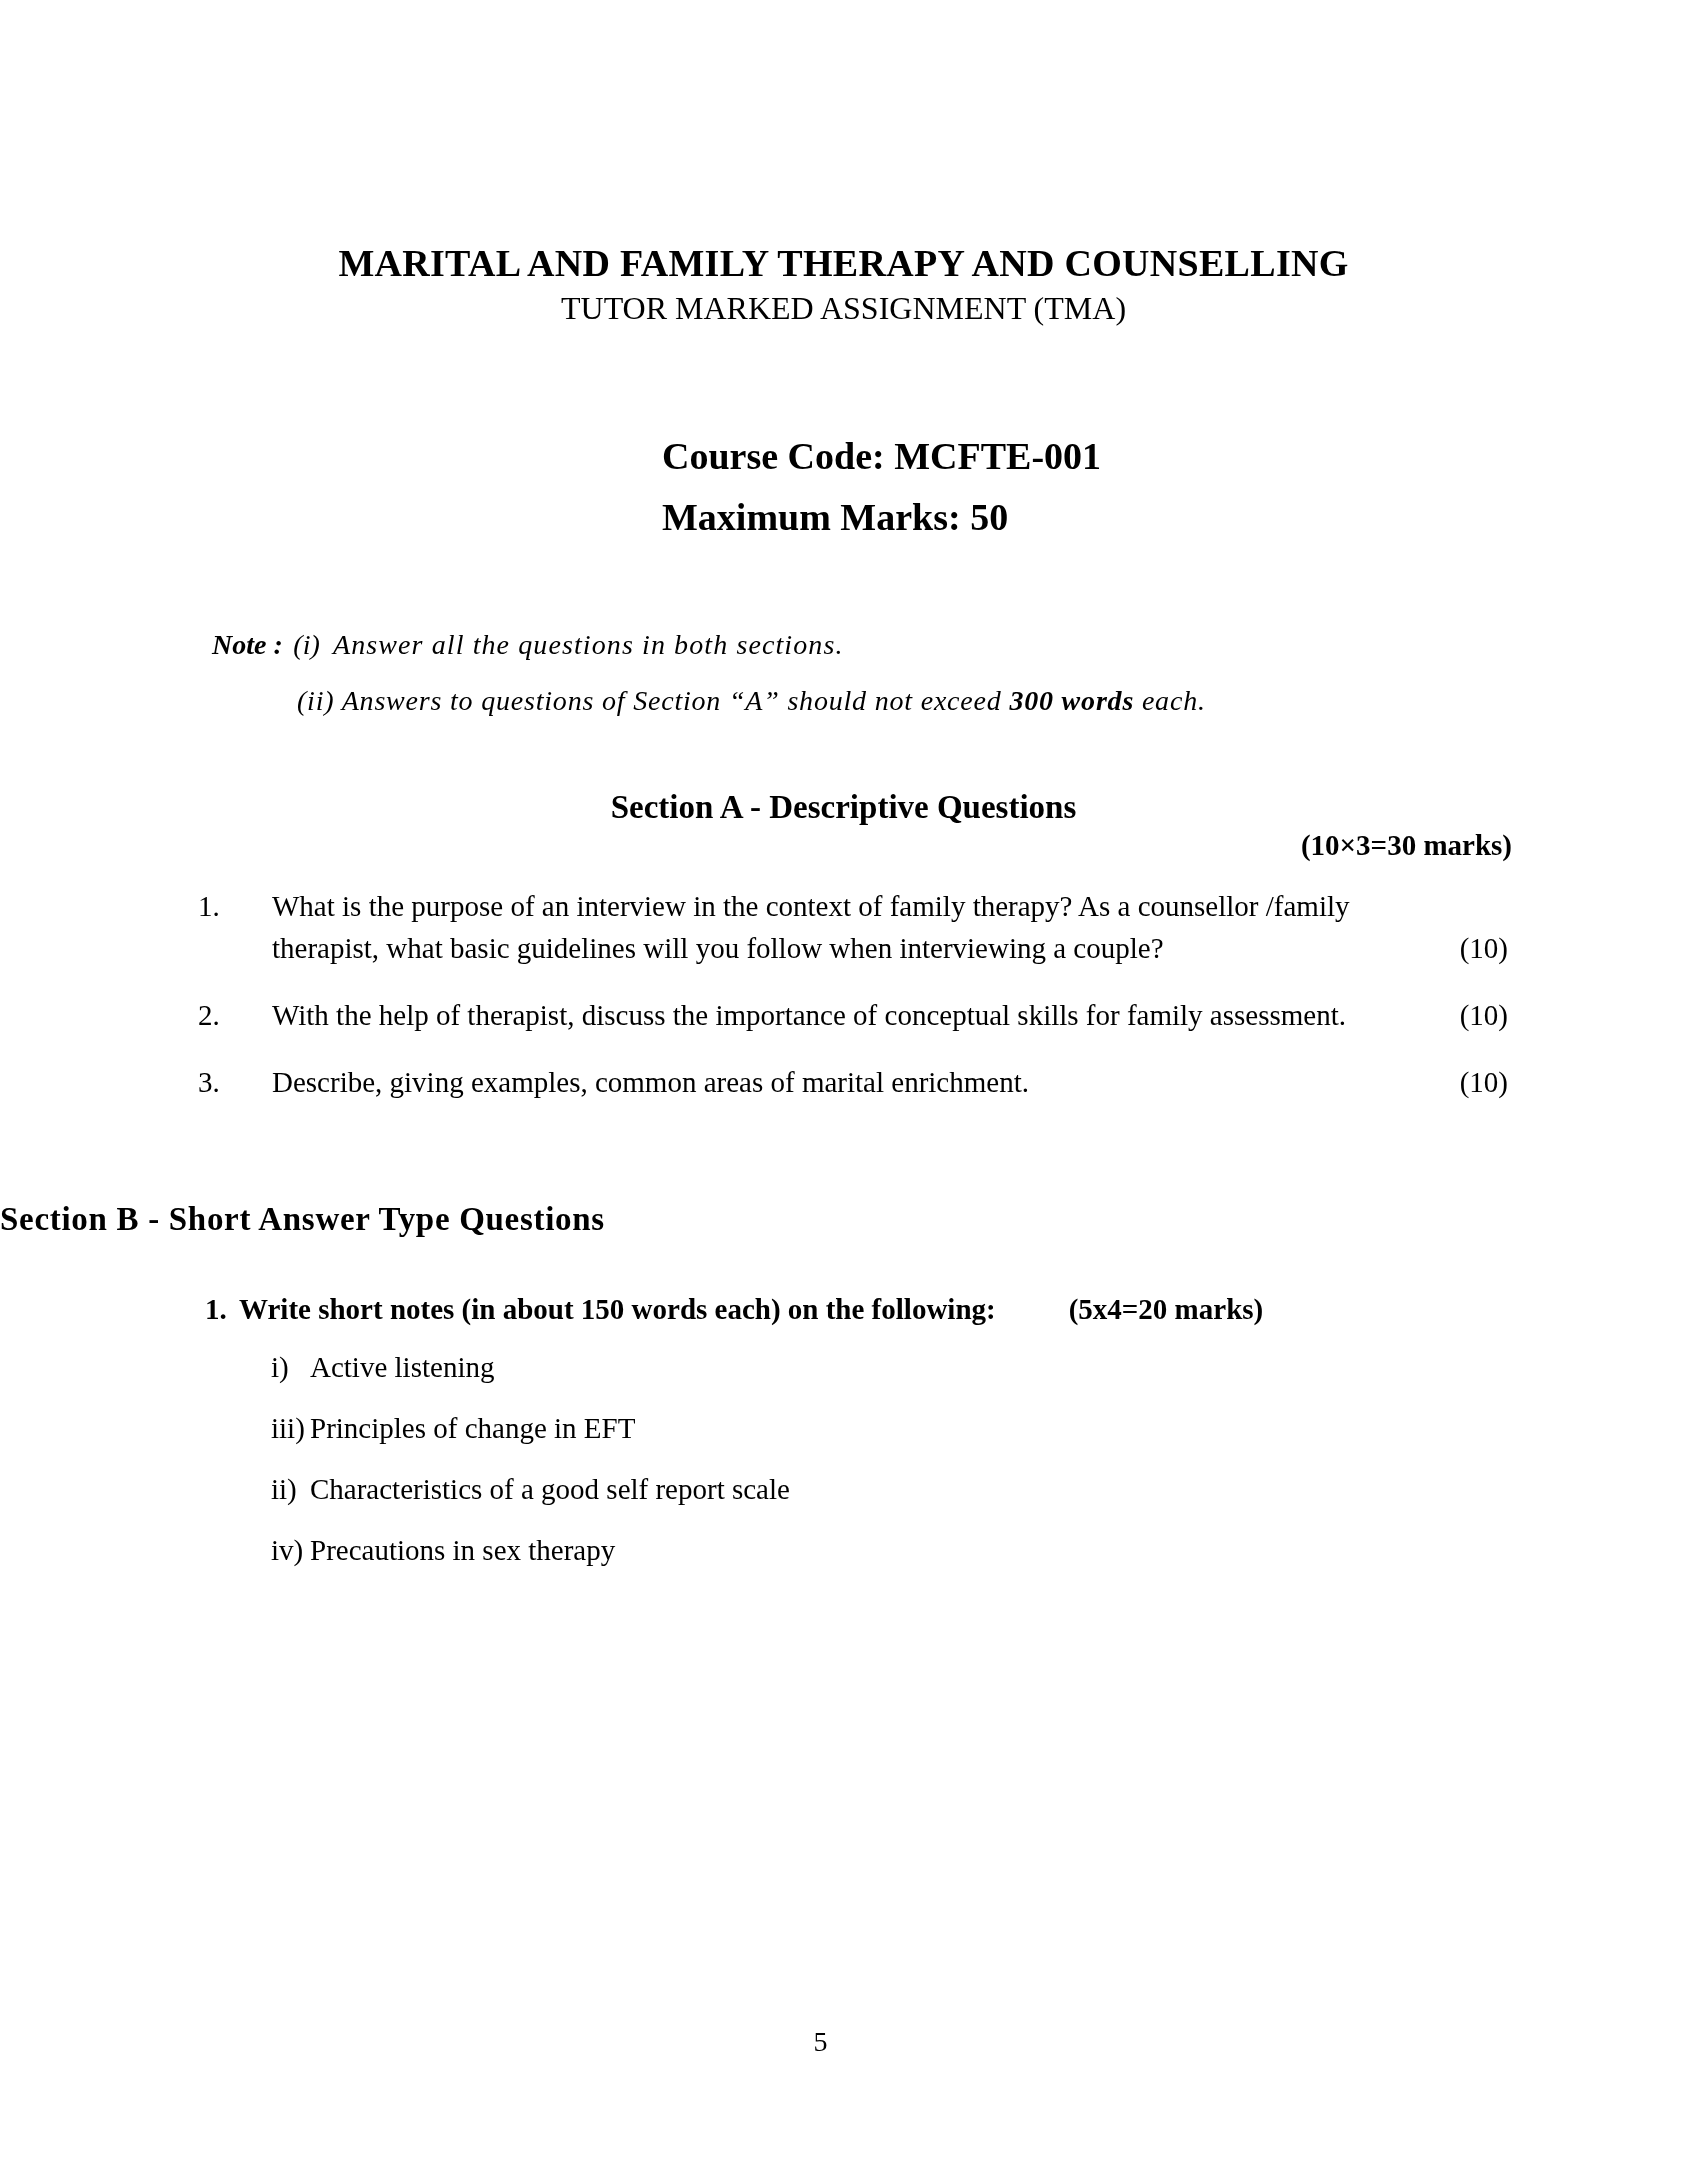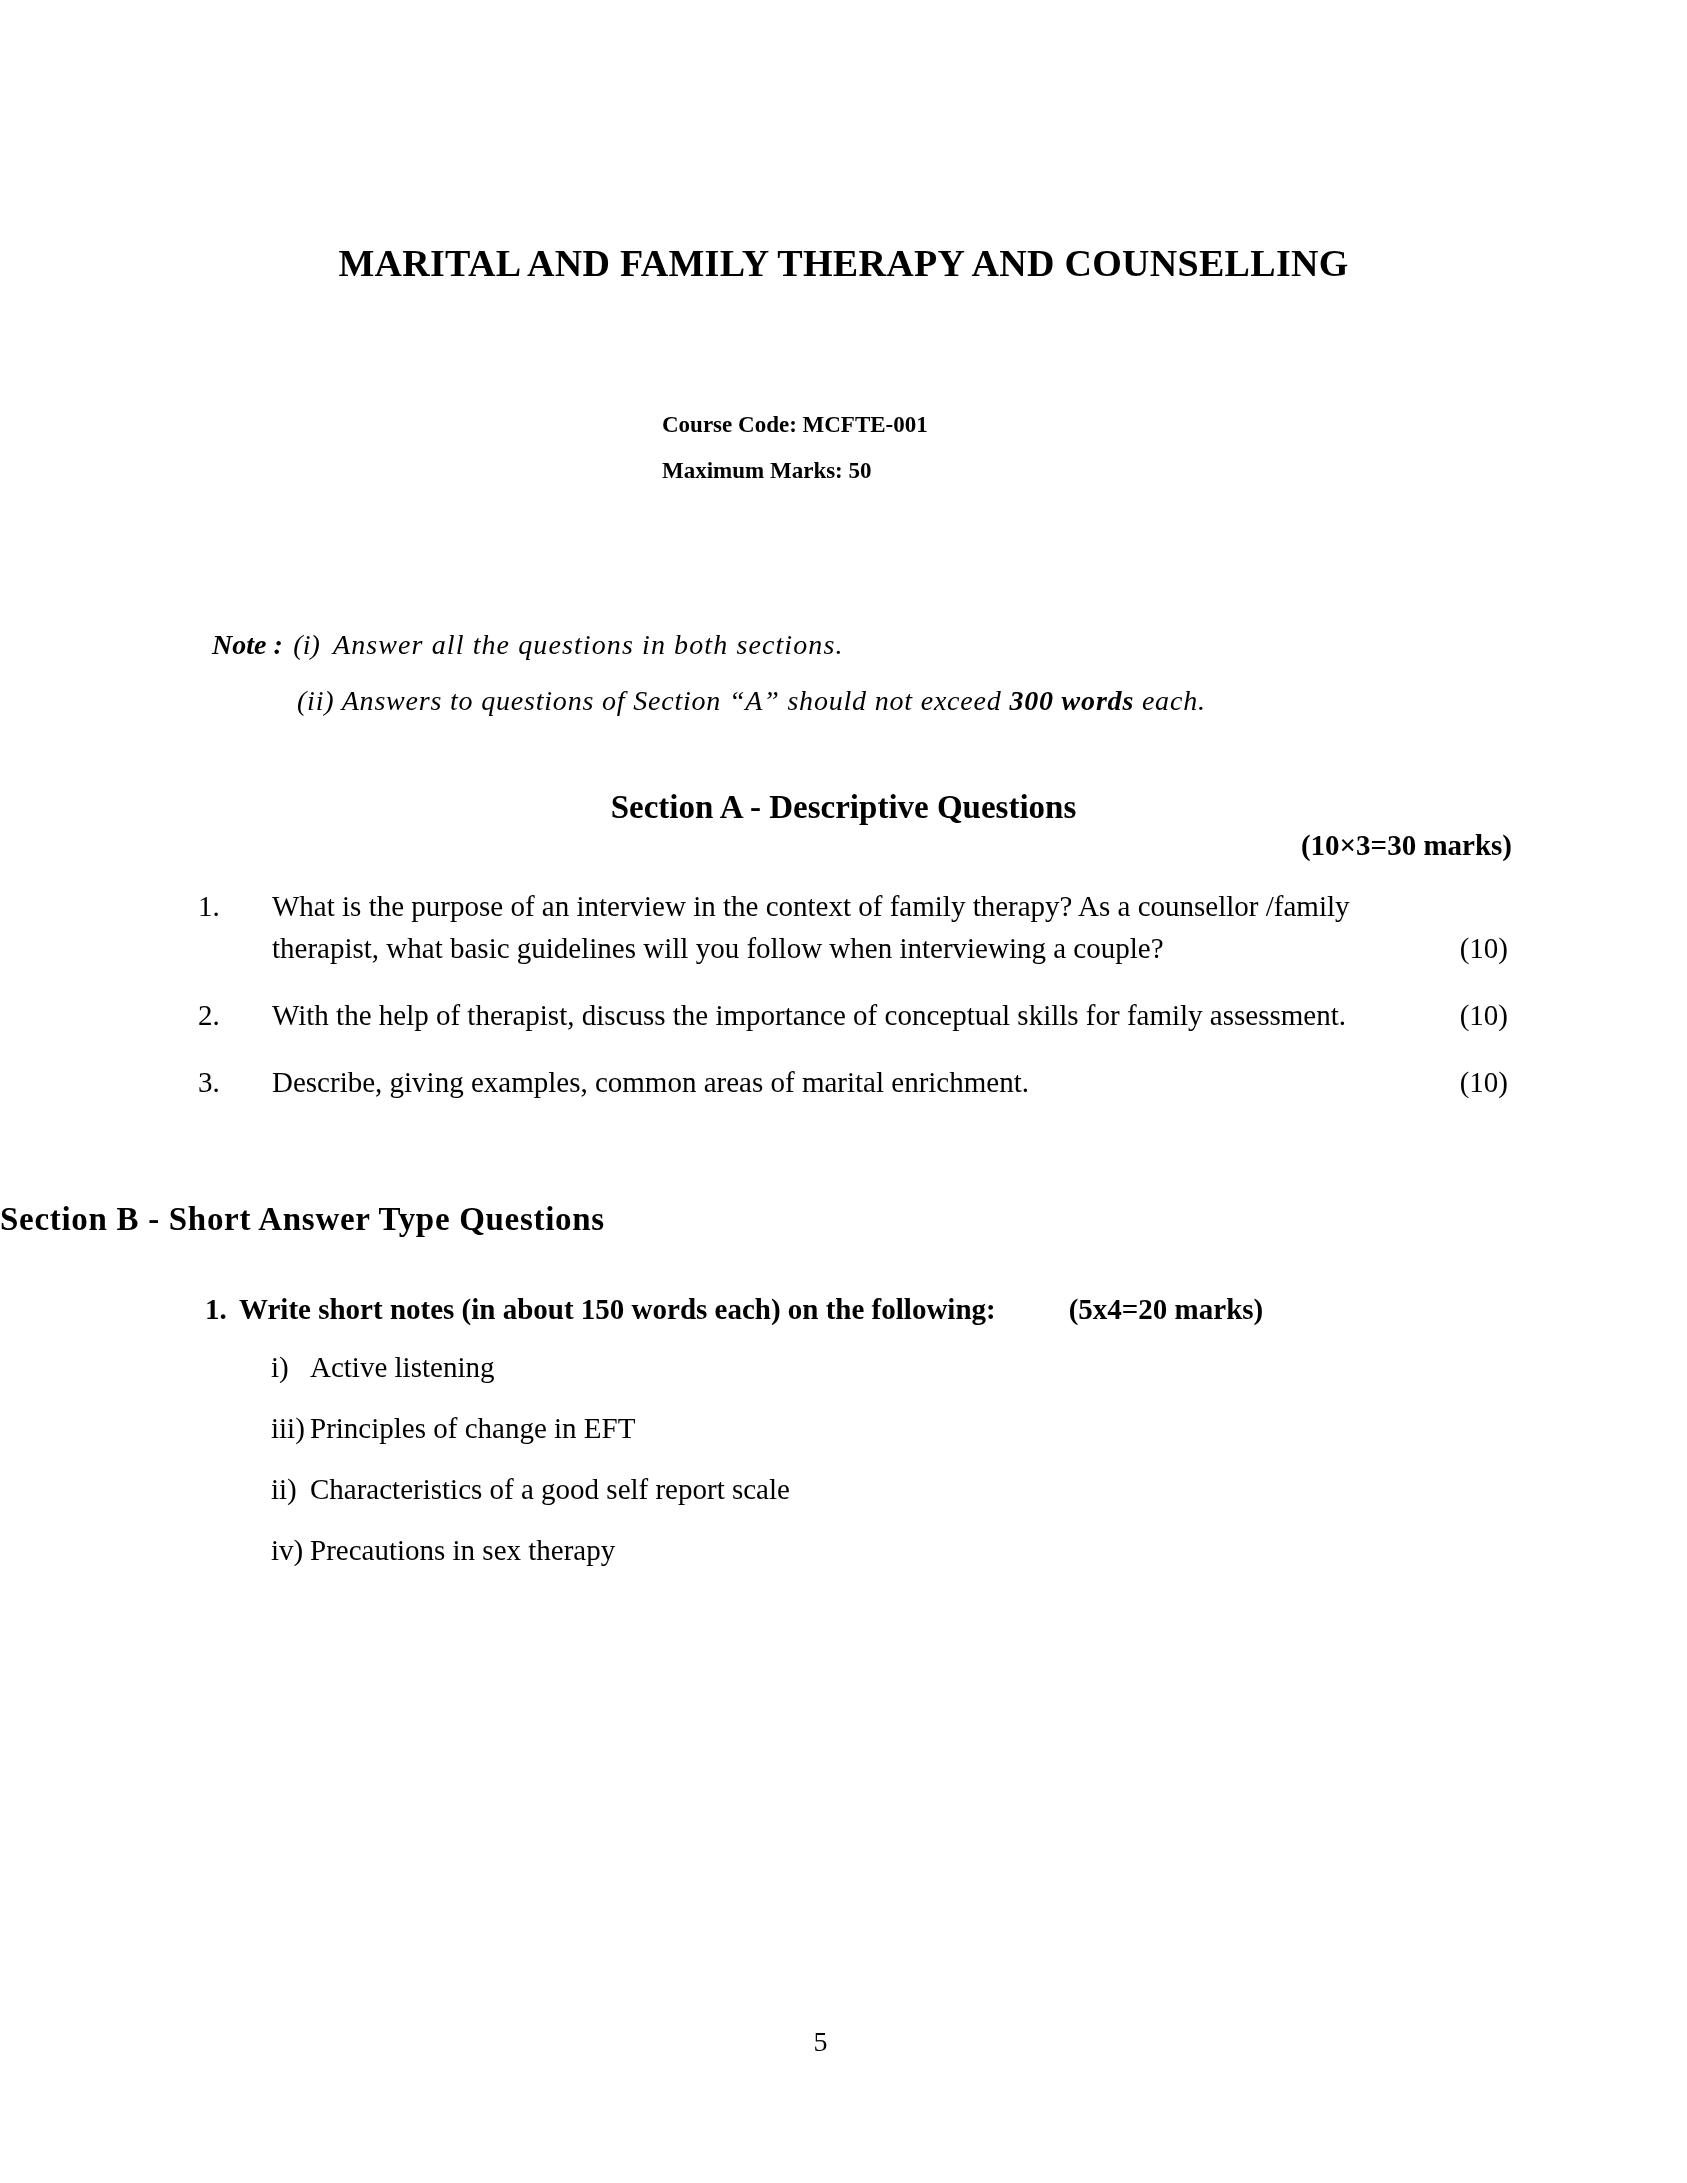--- a/index.html
+++ b/index.html
@@ -41,22 +41,22 @@
     text-align: center;
     font-size: 32px;
     font-weight: normal;
     line-height: 1.1;
   }
 
   
   .meta-block {
     position: absolute;
     left: 662px;
-    top: 413px;
-    font-size: 23px;
+    top: 437px;
+    font-size: 38px;
     font-weight: bold;
     line-height: 1.0;
   }
   .meta-line { margin: 0 0 22.5px 0; white-space: nowrap; }
   .meta-line.indent { padding-left: 5.3px; }
 
   
   .note-block {
     position: absolute;
     left: 212px;
@@ -194,20 +194,21 @@
     text-align: center;
     font-size: 28px;
   }
 </style>
 </head>
 <body>
 
 <div class="page">
 
   <div class="doc-title">MARITAL AND FAMILY THERAPY AND COUNSELLING</div>
+  <div class="doc-subtitle">TUTOR MARKED ASSIGNMENT (TMA)</div>
 
   <div class="meta-block">
     <div class="meta-line">Course Code: MCFTE-001</div>
     <div class="meta-line">Maximum  Marks: 50</div>
   </div>
 
   <div class="note-block">
     <div class="note-row-1">
       <span class="note-label">Note :</span>
       <span class="note-num">(i)</span>

